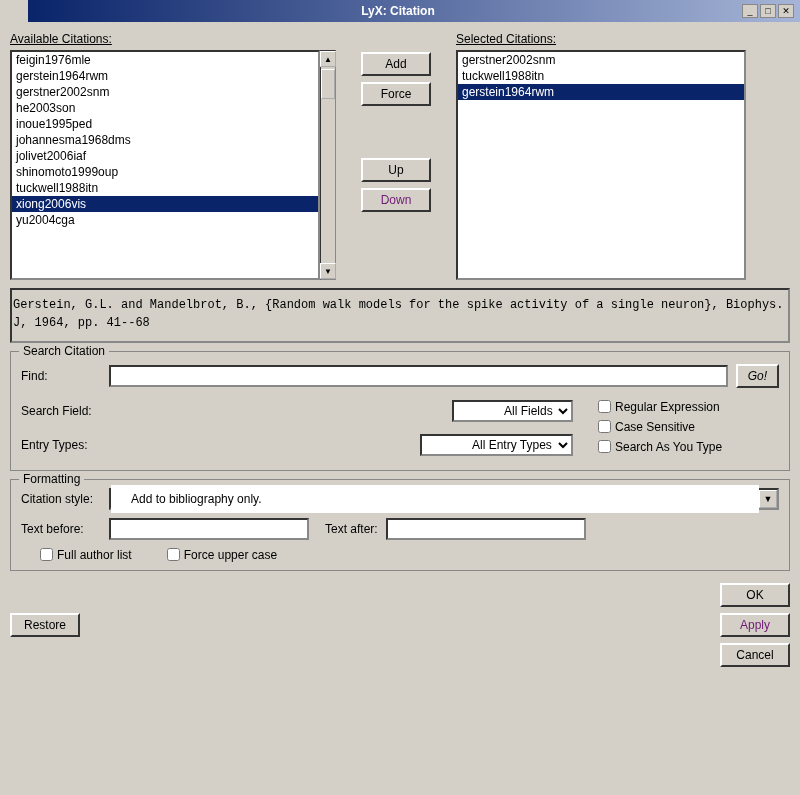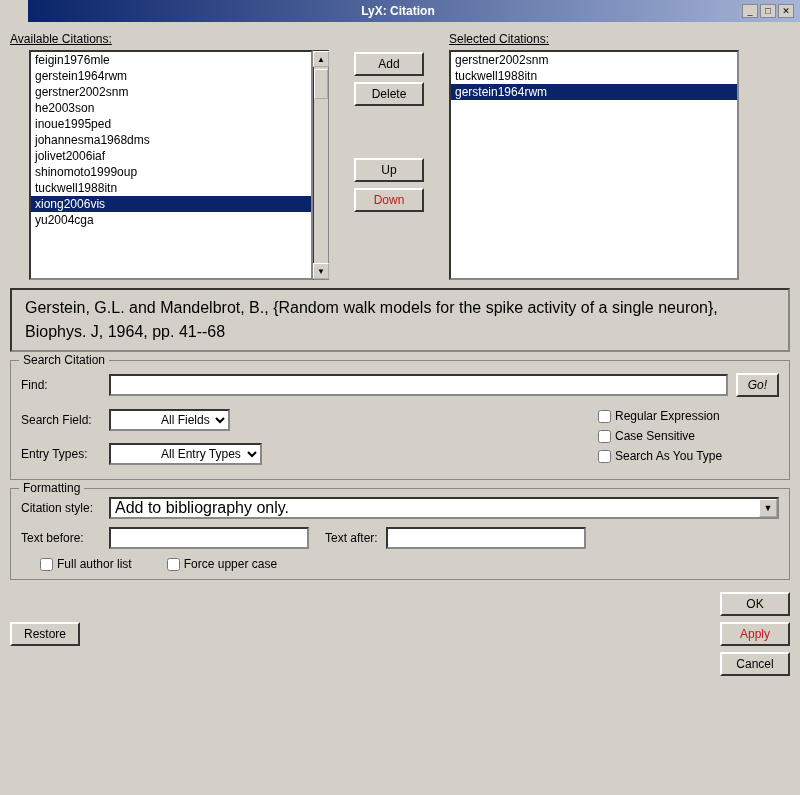--- a/index.html
+++ b/index.html
@@ -67,23 +67,22 @@
       text-decoration: underline;
       margin-bottom: 2px;
     }
     .list-box {
       border: 2px inset #888;
       background: white;
       overflow-y: auto;
       overflow-x: hidden;
     }
     .list-box-available {
-      width: 284px;
+      width: 310px;
       height: 230px;
-      margin-left: 19px;
     }
     .list-box-selected {
       width: 290px;
       height: 230px;
     }
     .list-item {
       padding: 1px 4px;
       cursor: pointer;
       white-space: nowrap;
       font-size: 12px;
@@ -105,21 +104,21 @@
       border: 2px outset #fff;
       border-right-color: #888;
       border-bottom-color: #888;
       padding: 3px 10px;
       font-size: 12px;
       cursor: pointer;
       min-width: 70px;
       text-align: center;
     }
     .btn:disabled {
-      color: #b91c1c;
+      color: #701a75;
       cursor: default;
     }
     .scrollbar {
       width: 16px;
       background: #d4d0c8;
       border: 1px inset #888;
       display: flex;
       flex-direction: column;
       align-items: center;
     }
@@ -138,44 +137,46 @@
       width: 14px;
       height: 30px;
       background: #d4d0c8;
       border: 1px outset #fff;
       margin-top: 2px;
     }
     
     .info-box {
       border: 2px inset #888;
       background: #d4d0c8;
-      padding: 6px 13px;
-      font-size: 16px;
+      padding: 6px 1px;
+      font-size: 12px;
       line-height: 1.5;
       min-height: 55px;
+      font-family: Liberation Mono, monospace;
     }
     
     .section-group {
       border: 1px solid #888;
       padding: 8px 10px;
       position: relative;
     }
     .section-legend {
       position: absolute;
       top: -8px;
       left: 8px;
       background: #d4d0c8;
       padding: 0 4px;
       font-size: 12px;
     }
     .form-row {
       display: flex;
       align-items: center;
       gap: 8px;
       margin-bottom: 6px;
+      justify-content: space-between;
     }
     .form-label {
       font-size: 12px;
       min-width: 80px;
     }
     .form-input {
       border: 2px inset #888;
       background: white;
       padding: 2px 4px;
       font-size: 12px;
@@ -204,25 +205,25 @@
     .format-row {
       display: flex;
       align-items: center;
       gap: 8px;
       margin-bottom: 8px;
     }
     .dropdown-full {
       flex: 1;
       border: 2px inset #888;
       background: white;
-      height: 16px;
-      display: flex;
-      align-items: center;
-      padding: 0 4px;
-      font-size: 16px;
+      height: 28px;
+      display: flex;
+      align-items: center;
+      padding: 0 20px;
+      font-size: 12px;
     }
     .dropdown-arrow {
       width: 18px;
       height: 18px;
       background: #d4d0c8;
       border: 1px outset #fff;
       display: flex;
       align-items: center;
       justify-content: center;
       font-size: 9px;
@@ -257,37 +258,37 @@
     }
     .search-section-inner {
       display: flex;
       flex-direction: column;
       gap: 6px;
       padding-top: 4px;
     }
     .row-with-checks {
       display: flex;
       align-items: flex-start;
-      gap: 26px;
+      gap: 6px;
     }
     .left-fields {
       flex: 1;
       display: flex;
       flex-direction: column;
       gap: 6px;
     }
     .right-fields {
       display: flex;
       flex-direction: column;
       gap: 6px;
       min-width: 200px;
     }
     .checkbox-item {
       display: flex;
-      align-items: center;
+      align-items: flex-start;
       gap: 4px;
       padding-left: 19px;
     }
     input[type="checkbox"] {
       width: 13px;
       height: 13px;
       margin: 0;
     }
     .bottom-checkboxes {
       display: flex;
@@ -331,21 +332,21 @@
           <div class="scroll-arrow">▲</div>
           <div class="scroll-thumb"></div>
           <div style="flex:1;"></div>
           <div class="scroll-arrow">▼</div>
         </div>
       </div>
     </div>
 
     <div class="buttons-middle">
       <button class="btn">Add</button>
-      <button class="btn">Delete</button>
+      <button class="btn">Force</button>
       <div style="height:40px;"></div>
       <button class="btn">Up</button>
       <button class="btn" disabled="">Down</button>
     </div>
 
     <div class="list-panel">
       <div class="list-label">Selected Citations:</div>
       <div class="list-box list-box-selected">
         <div class="list-item">gerstner2002snm</div>
         <div class="list-item">tuckwell1988itn</div>

